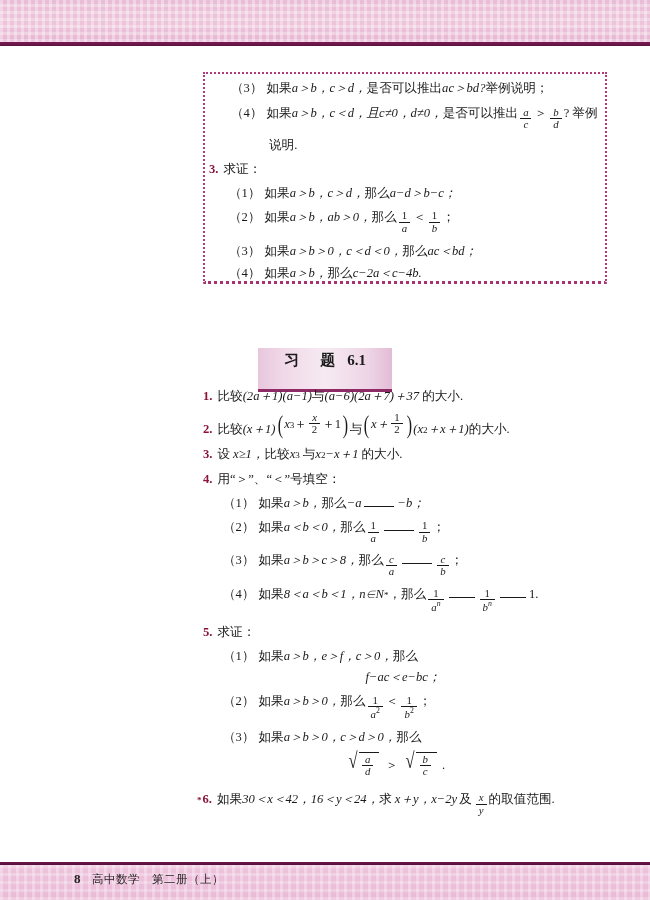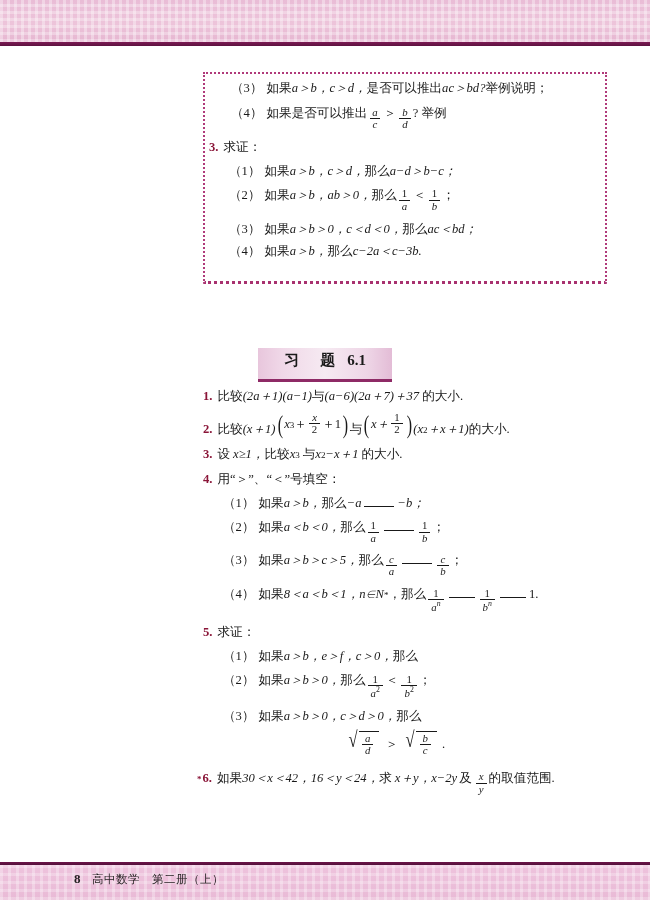--- a/index.html
+++ b/index.html
@@ -176,21 +176,21 @@
     position: absolute;
     top: 348px;
     left: 0;
     width: 650px;
     display: flex;
     justify-content: center;
   }
   .xi-ti {
     background: linear-gradient(90deg, #e8c6dc 0%, #f0d8e8 18%, #f6eaf2 50%, #eed5e6 82%, #e3bcd6 100%);
     border-bottom: 3px solid #8e2a66;
-    padding: 3px 26px 9px 26px;
+    padding: 3px 26px 19px 26px;
     font-size: 15px;
     font-weight: bold;
     letter-spacing: 3px;
     color: #1a1a1a;
     white-space: nowrap;
   }
   .xi-ti .num { letter-spacing: 0; margin-left: 9px; }
 
   
   .exercises {
@@ -231,32 +231,34 @@
     <span>如果</span>
     <i class="v">a＞b，c＞d，</i>
     <span>是否可以推出</span>
     <i class="v">ac＞bd?</i>
     <span style="">举例说明；</span>
   </div>
 
   <div class="row line" style="margin-left:22px;margin-top:8px;">
     <span class="subnum">（4）</span>
     <span>如果</span>
+    <i class="v">a＞b，c＜d，且c≠0，d≠0，</i>
     <span>是否可以推出</span>
     <span class="frac">
       <i class="num v">a</i>
       <i class="den v">c</i>
     </span>
     <span class="op">＞</span>
     <span class="frac">
       <i class="num v">b</i>
       <i class="den v">d</i>
     </span>
     <span>? 举例</span>
   </div>
+  <div class="line" style="margin-left:60px;margin-top:5px;">说明.</div>
 
   <div class="row line" style="margin-top:7px;">
     <span class="marker">3.</span>
     <span>求证：</span>
   </div>
 
   <div class="sub-list">
 
     <div class="row line sub-item">
       <span class="subnum">（1）</span>
@@ -289,21 +291,21 @@
       <i class="v">a＞b＞0，c＜d＜0，</i>
       <span>那么</span>
       <i class="v">ac＜bd；</i>
     </div>
 
     <div class="row line sub-item" style="margin-top:5px;">
       <span class="subnum">（4）</span>
       <span>如果</span>
       <i class="v">a＞b，</i>
       <span>那么</span>
-      <i class="v">c−2a＜c−3b.</i>
+      <i class="v">c−2a＜c−4b.</i>
     </div>
 
   </div>
 </div>
 
 <div class="xi-ti-wrap">
   <div class="xi-ti">
     <span>习　题</span><span class="num">6.1</span>
   </div>
 </div>
@@ -394,21 +396,21 @@
       <span class="frac">
         <span class="num">1</span>
         <i class="den v">b</i>
       </span>
       <span>；</span>
     </div>
 
     <div class="row line sub-item">
       <span class="subnum">（3）</span>
       <span>如果</span>
-      <i class="v">a＞b＞c＞5，</i>
+      <i class="v">a＞b＞c＞8，</i>
       <span>那么</span>
       <span class="frac">
         <i class="num v">c</i>
         <i class="den v">a</i>
       </span>
       <span class="blank"></span>
       <span class="frac">
         <i class="num v">c</i>
         <i class="den v">b</i>
       </span>
@@ -441,20 +443,23 @@
     <span class="marker">5.</span>
     <span>求证：</span>
   </div>
   <div class="sub-list">
 
     <div class="row line sub-item">
       <span class="subnum">（1）</span>
       <span>如果</span>
       <i class="v">a＞b，e＞f，c＞0，</i>
       <span>那么</span>
+    </div>
+    <div class="centered-eq">
+      <i class="v">f−ac＜e−bc；</i>
     </div>
 
     <div class="row line sub-item">
       <span class="subnum">（2）</span>
       <span>如果</span>
       <i class="v">a＞b＞0，</i>
       <span>那么</span>
       <span class="frac">
         <span class="num">1</span>
         <span class="den"><i class="v">a</i><span class="sup-r">2</span></span>

